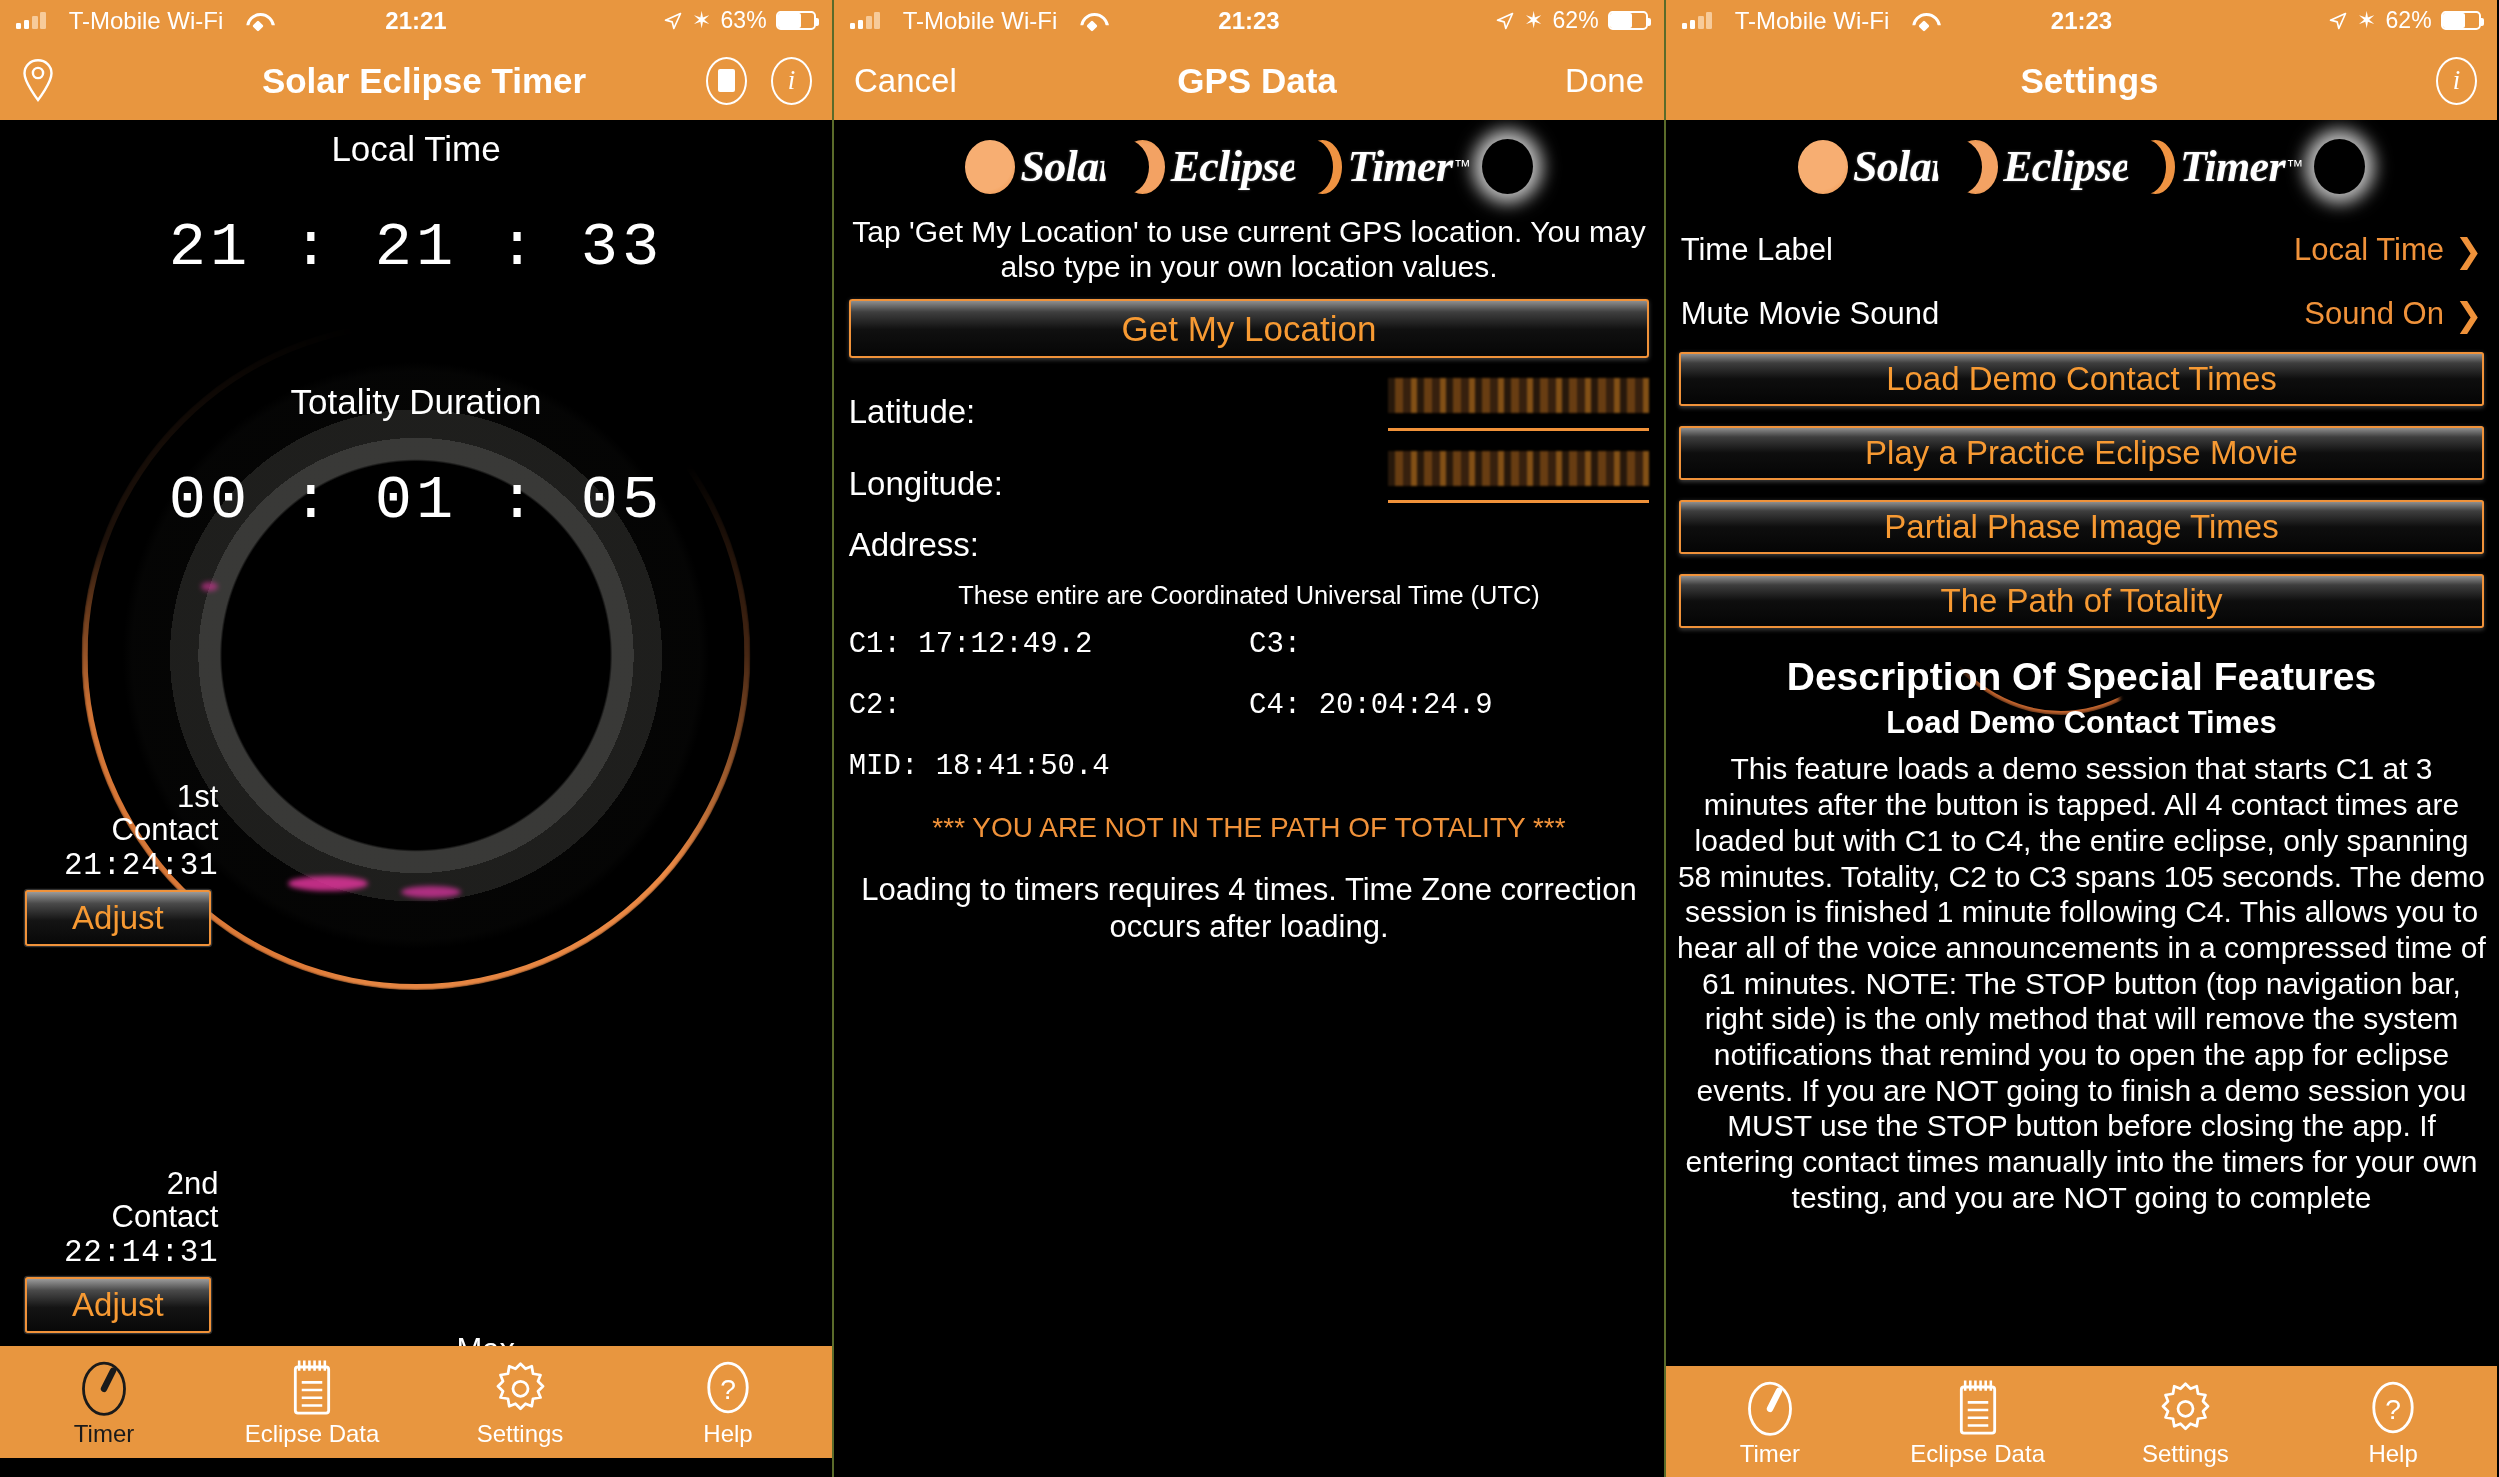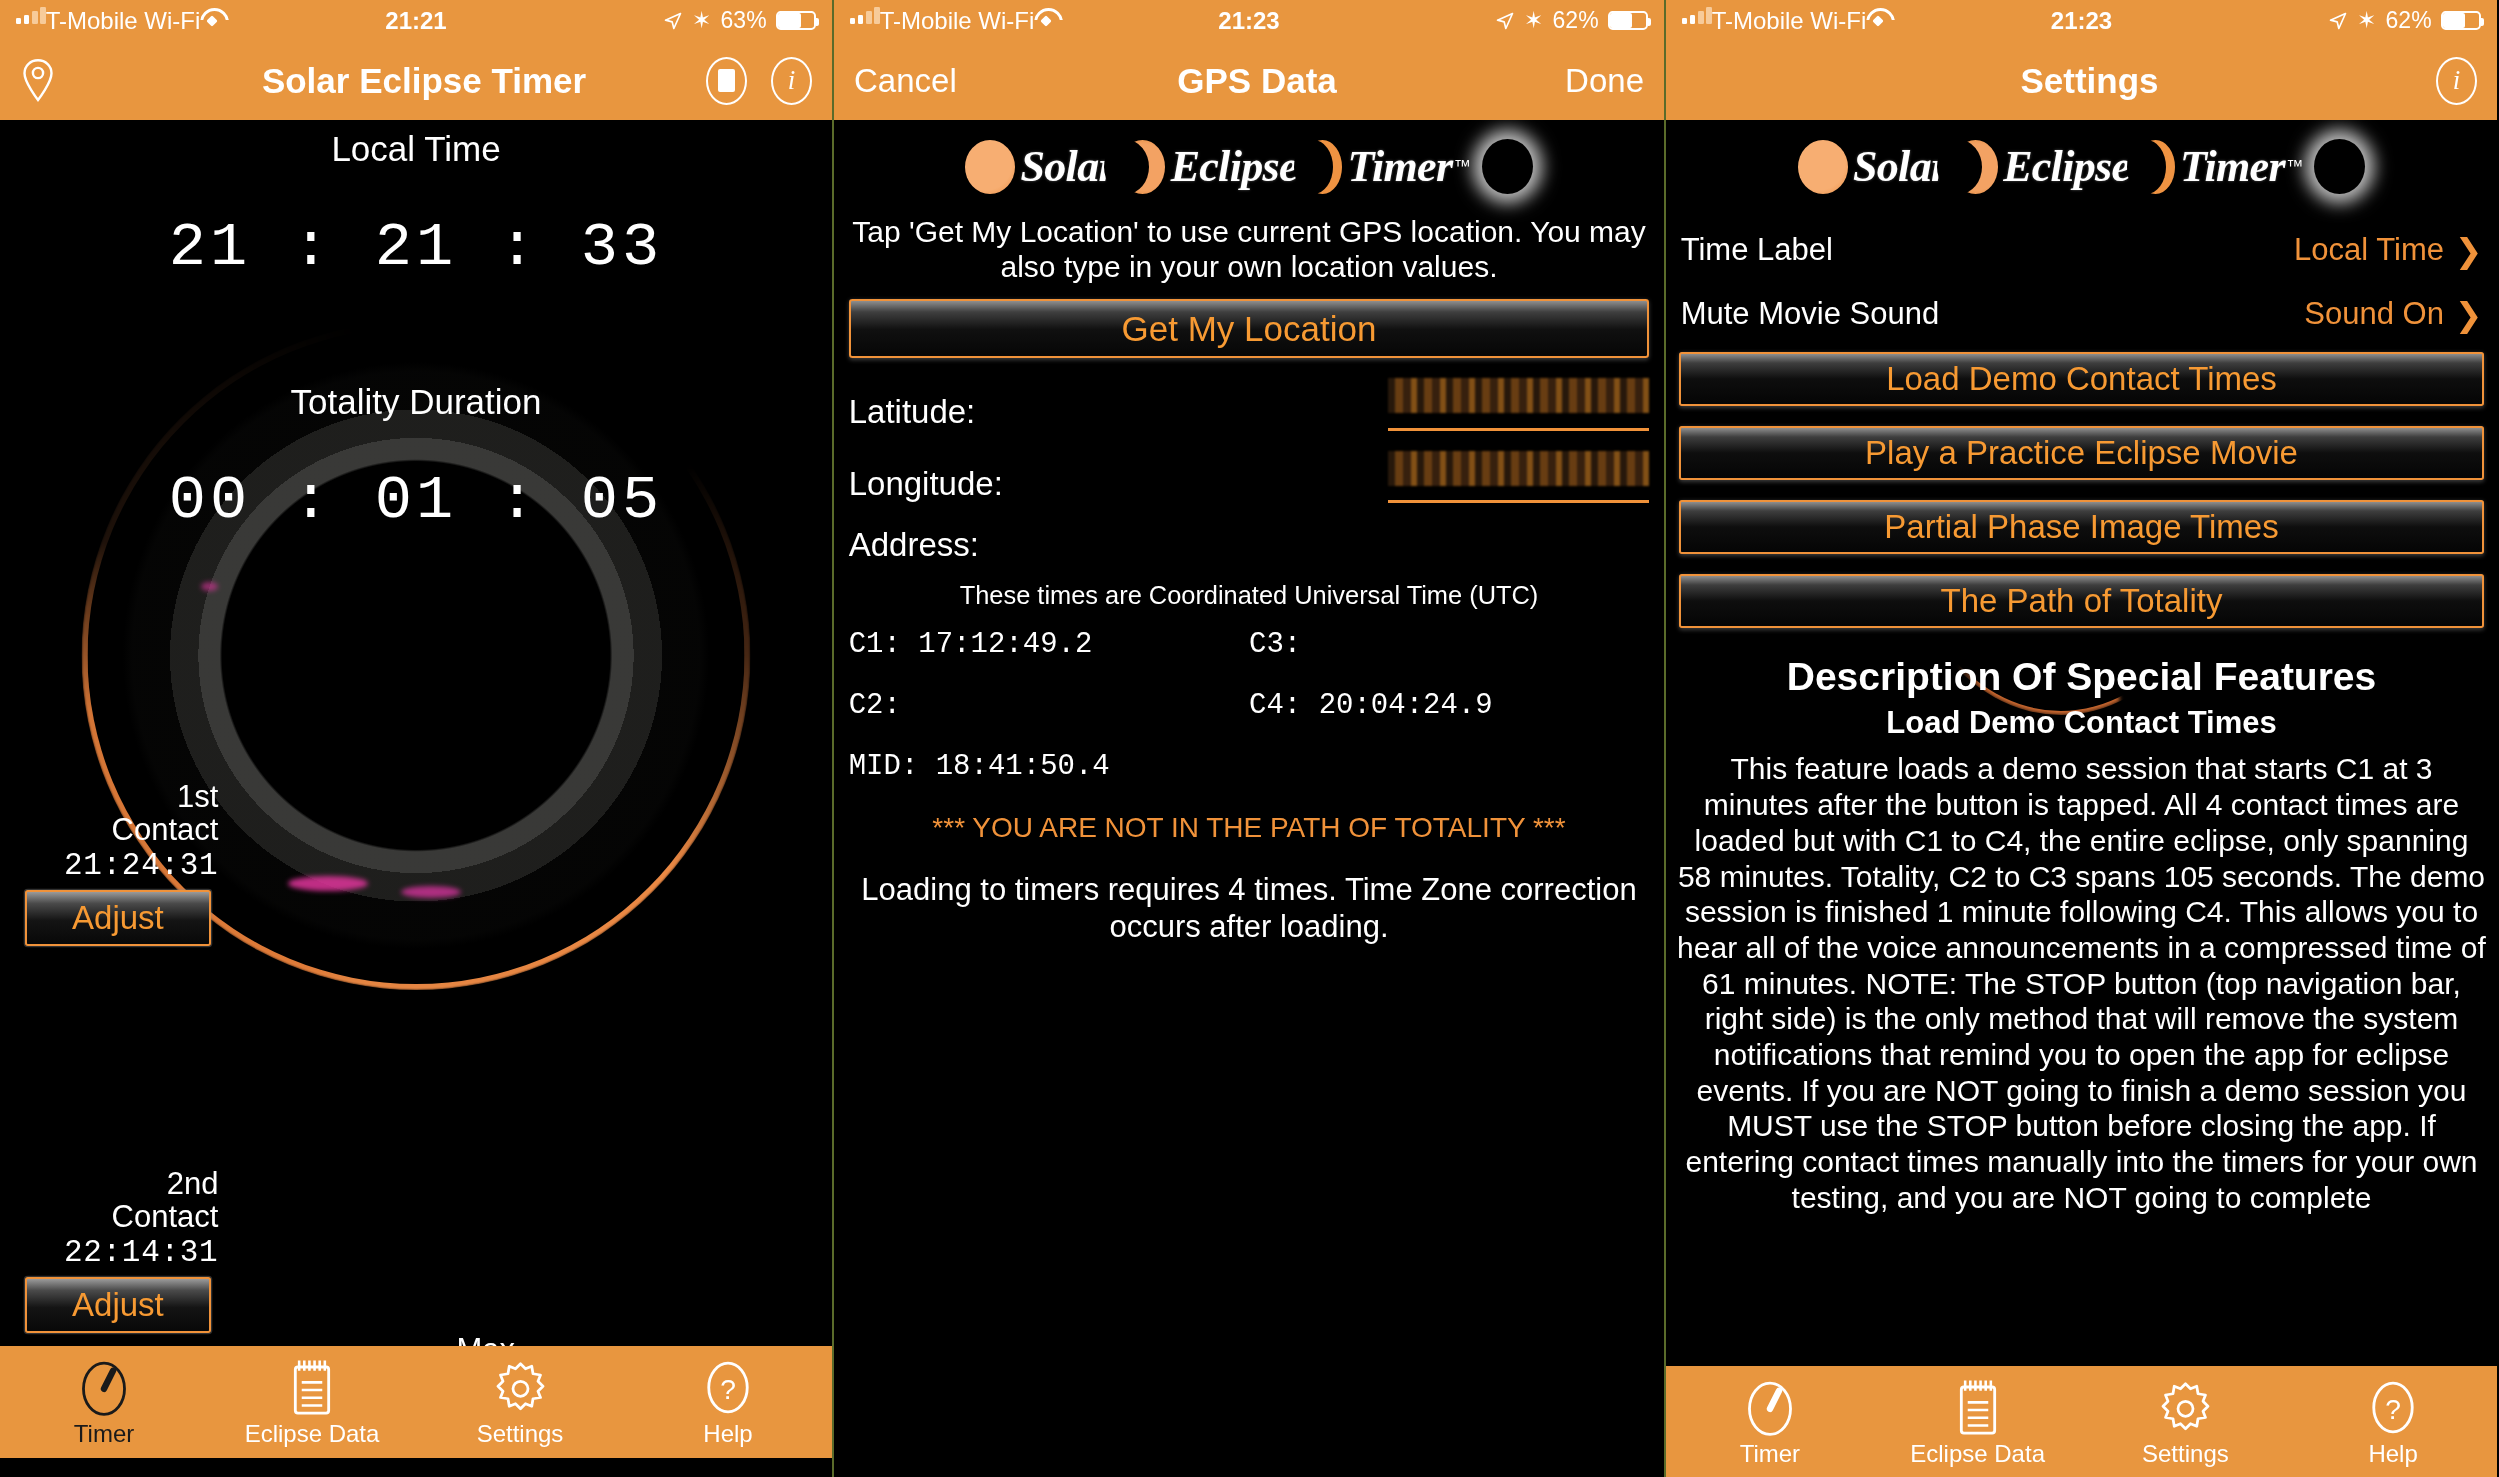--- a/index.html
+++ b/index.html
@@ -11,21 +11,21 @@
   .p1 { width:832px; }
   .p2 { width:834px; border-left:2.7px solid #5a6b2a; border-right:2.7px solid #5a6b2a; }
   .p3 { width:831px; }
 
   
   .statusbar {
     height:41px; background:#e8963f; color:#fff;
     display:flex; align-items:center; padding:0 16px;
     font-size:24px; position:relative;
   }
-  .sb-left { display:flex; gap:0; }
+  .sb-left { display:flex; align-items:center; gap:23px; }
   .sig { display:flex; align-items:flex-end; gap:2.7px; height:17.4px; }
   .sig i { display:block; width:5.4px; background:#fff; border-radius:1.3px; }
   .sig i:nth-child(1){height:6px;}
   .sig i:nth-child(2){height:9.4px;}
   .sig i:nth-child(3){height:13.4px;background:#f7cb9a;}
   .sig i:nth-child(4){height:17.4px;background:#f7cb9a;}
   .wifi { width:23px; height:17.4px; position:relative; display:inline-block; }
   .wifi::before{content:"";position:absolute;left:0;top:1.3px;width:23px;height:23px;
     border:3.3px solid #fff;border-radius:50%;clip-path:polygon(0 0,100% 0,100% 42%,0 42%);}
   .wifi::after{content:"";position:absolute;left:7.4px;top:10.7px;width:8px;height:8px;
@@ -371,21 +371,21 @@
         <div class="field-label">Longitude:</div>
         <div class="field-box">
           <div class="field-val"></div>
           <div class="field-ul"></div>
         </div>
       </div>
 
       <div class="addr-label">Address:</div>
 
 
-      <div class="utc-note">These times are Coordinated Universal Time (UTC)</div>
+      <div class="utc-note">These entire are Coordinated Universal Time (UTC)</div>
 
       <div class="ctimes">
         <div class="col">
           <div>
             <span>C1:</span>
             <span>17:12:49.2</span>
           </div>
           <div class="row2">
             <span>C2:</span>
             <span></span>

